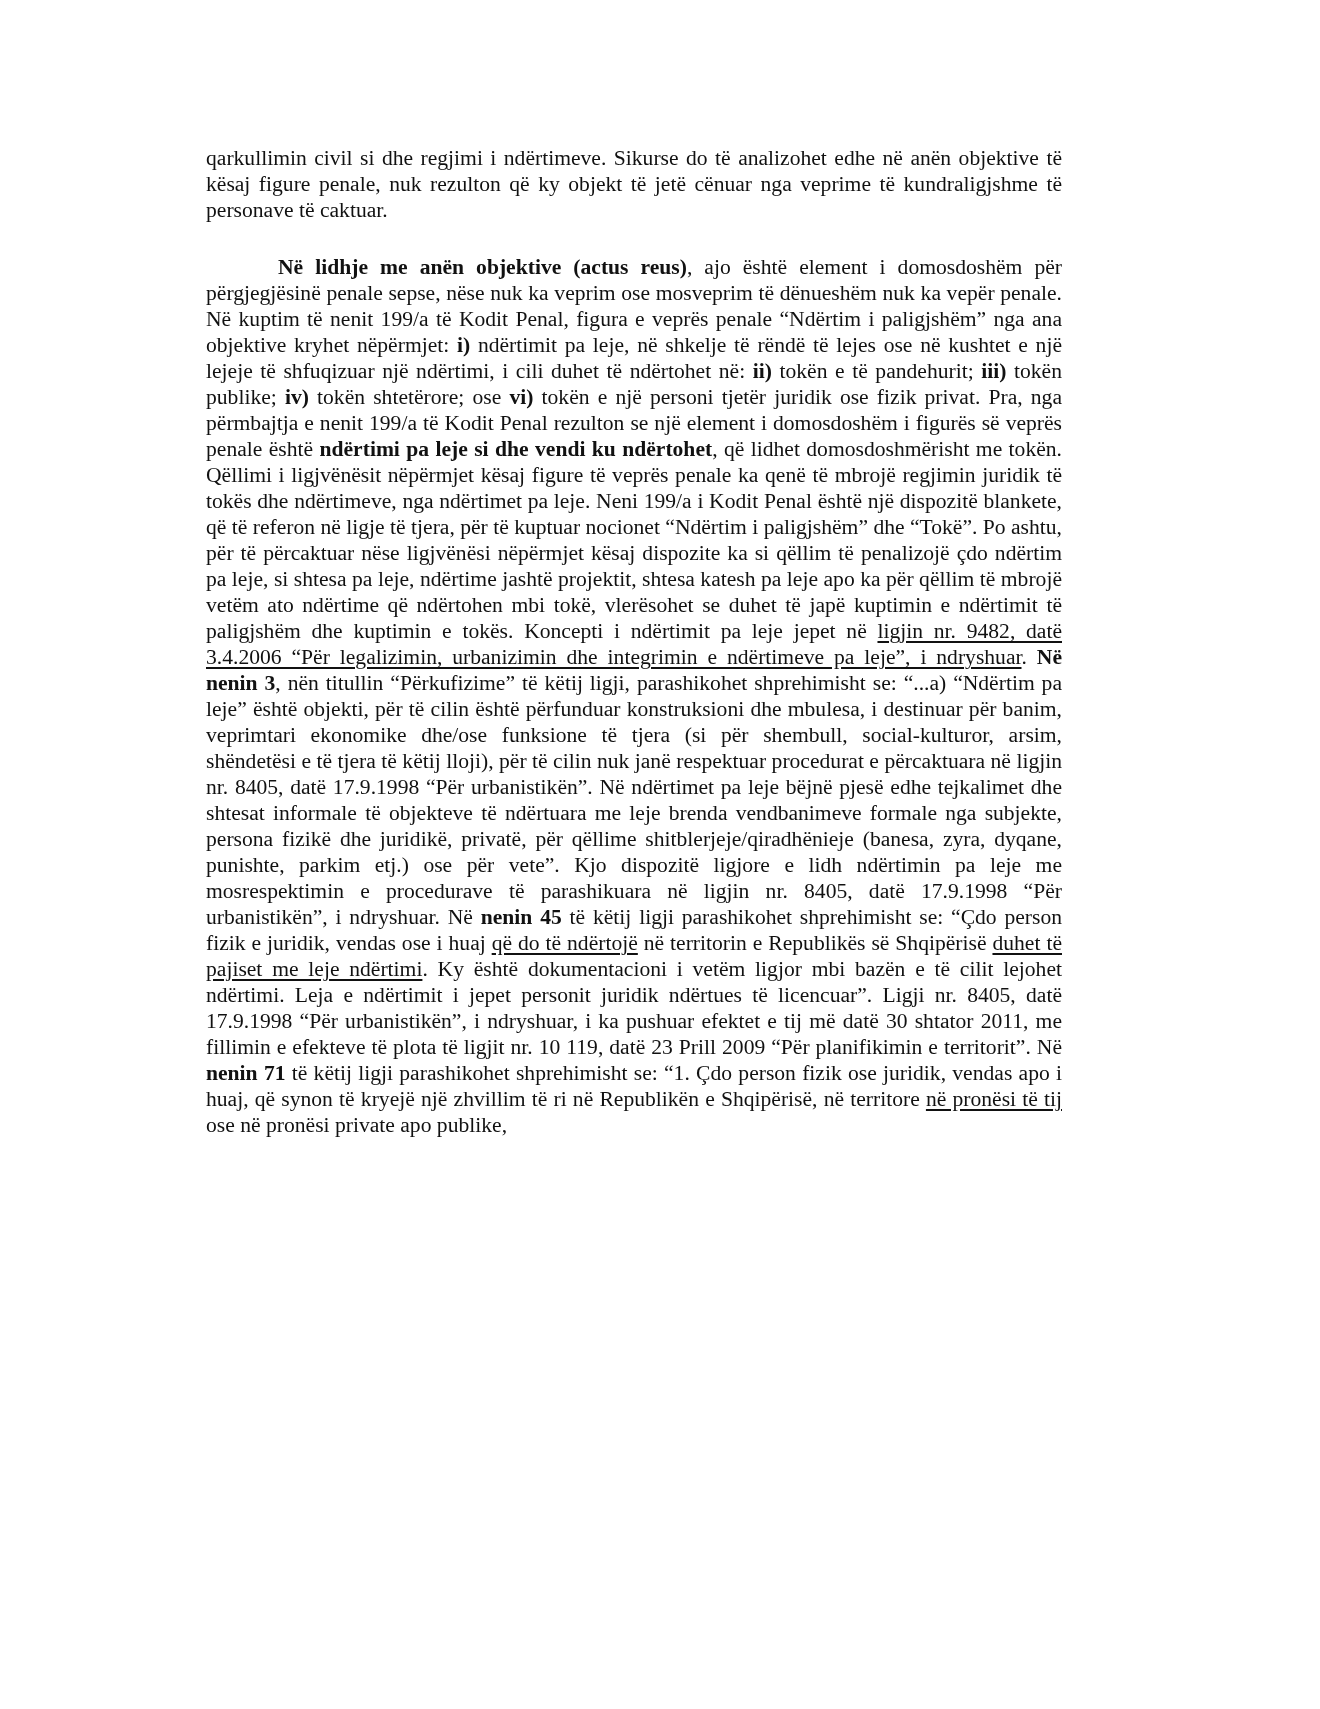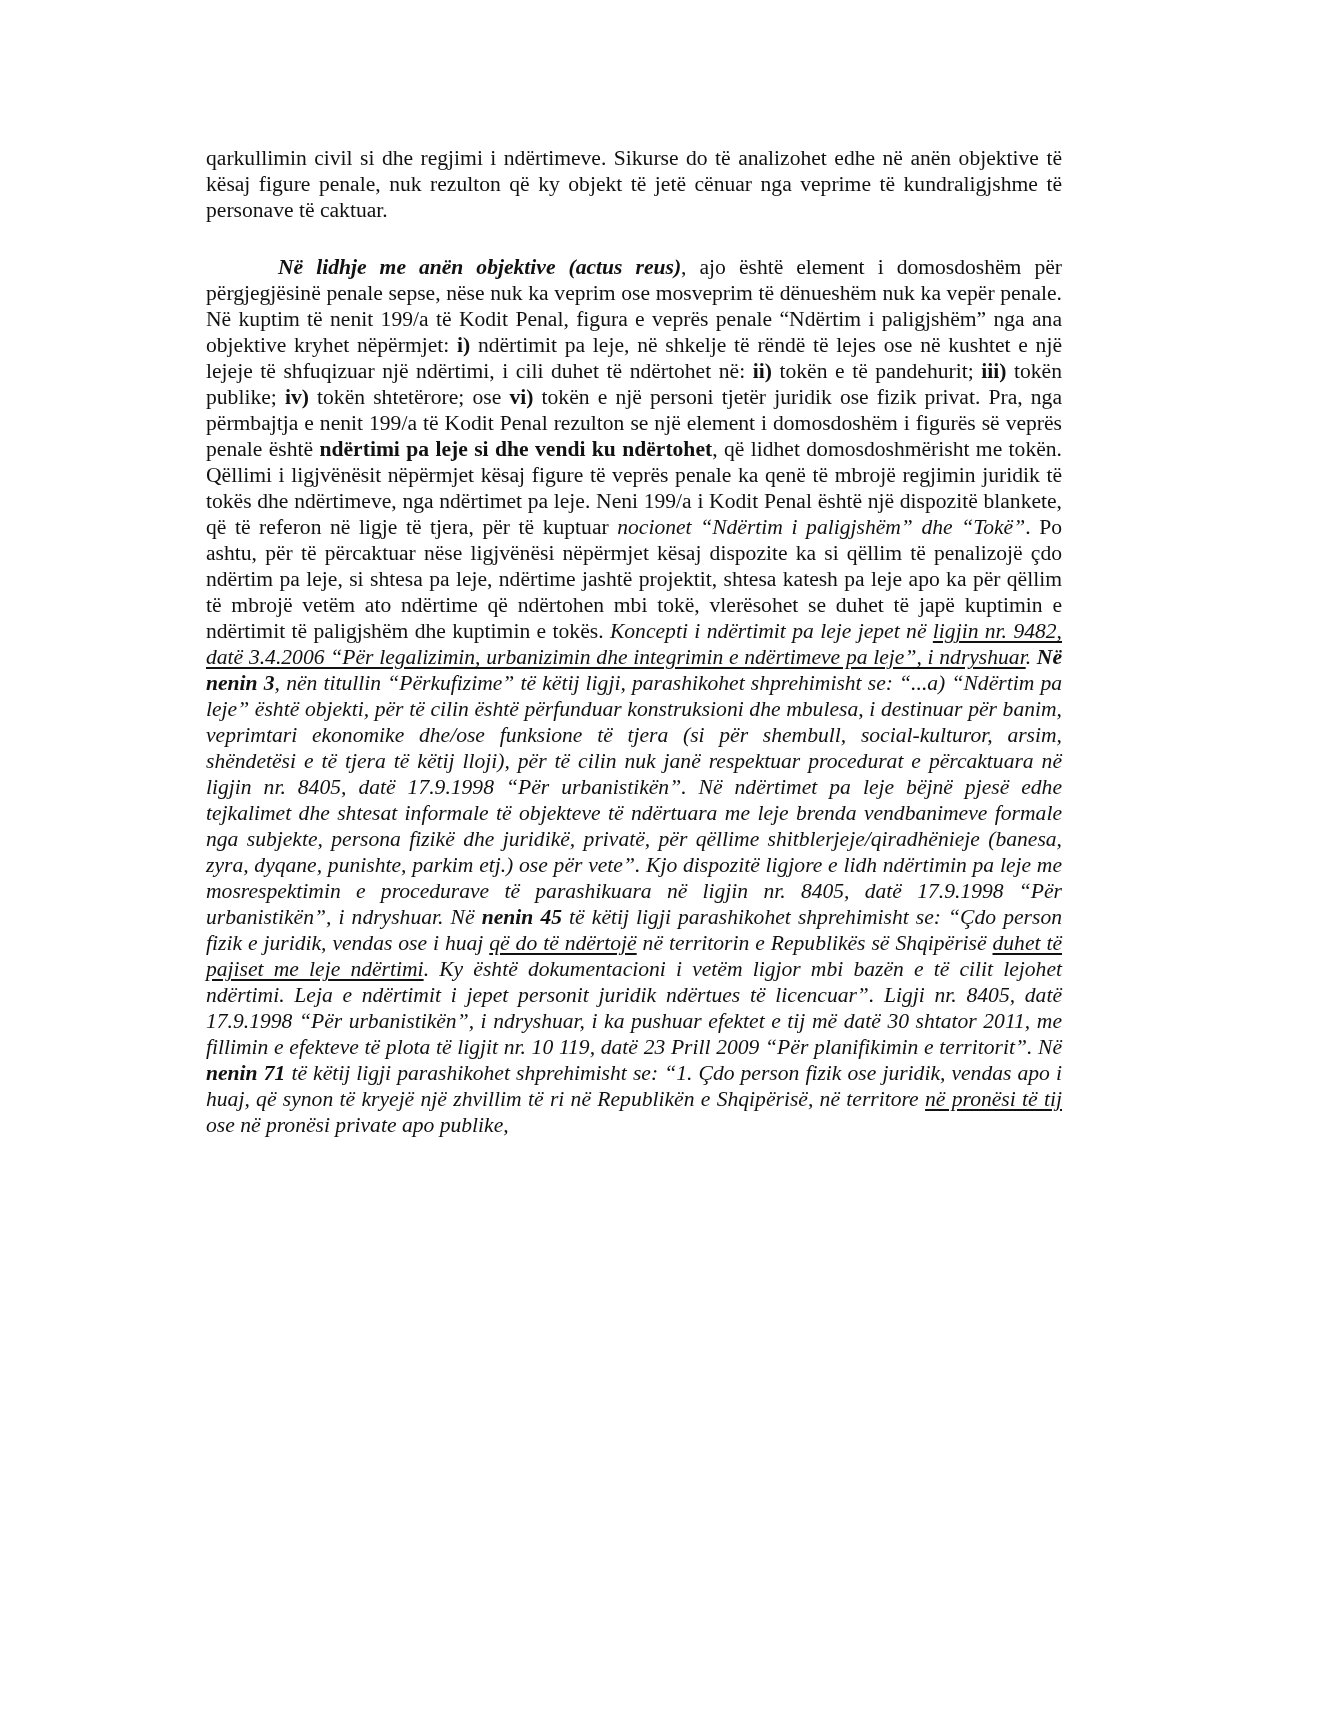--- a/index.html
+++ b/index.html
@@ -13,21 +13,21 @@
     font-size: 21.6px;
     line-height: 26px;
     color: #111111;
     text-align: justify;
     margin-left: 28px;
   }
   .page p { margin: 0; }
   .p1 { margin-bottom: 31px !important; }
   .p2 { text-indent: 72px; }
   .b { font-weight: bold; }
-  .i { font-style: italic; }
+  .i { }
   .u { text-decoration: underline; text-decoration-thickness: 1.5px; text-underline-offset: 3px; }
 </style>
 </head>
 <body>
 
 <div class="page">
   <p class="p1">qarkullimin civil si dhe regjimi i ndërtimeve. Sikurse do të analizohet edhe në anën objektive të kësaj figure penale, nuk rezulton që ky objekt të jetë cënuar nga veprime të kundraligjshme të personave të caktuar.</p>
   <p class="p2"><span class="b i">Në lidhje me anën objektive (actus reus)</span><span>, ajo është element i domosdoshëm për përgjegjësinë penale sepse, nëse nuk ka veprim ose mosveprim të dënueshëm nuk ka vepër penale. Në kuptim të nenit 199/a të Kodit Penal, figura e veprës penale “Ndërtim i paligjshëm” nga ana objektive kryhet nëpërmjet: </span><span class="b">i)</span><span> ndërtimit pa leje, në shkelje të rëndë të lejes ose në kushtet e një lejeje të shfuqizuar një ndërtimi, i cili duhet të ndërtohet në: </span><span class="b">ii)</span><span> tokën e të pandehurit; </span><span class="b">iii)</span><span> tokën publike; </span><span class="b">iv)</span><span> tokën shtetërore; ose </span><span class="b">vi)</span><span> tokën e një personi tjetër juridik ose fizik privat. Pra, nga përmbajtja e nenit 199/a të Kodit Penal rezulton se një element i domosdoshëm i figurës së veprës penale është </span><span class="b">ndërtimi pa leje si dhe vendi ku ndërtohet</span><span>, që lidhet domosdoshmërisht me tokën. Qëllimi i ligjvënësit nëpërmjet kësaj figure të veprës penale ka qenë të mbrojë regjimin juridik të tokës dhe ndërtimeve, nga ndërtimet pa leje. Neni 199/a i Kodit Penal është një dispozitë blankete, që të referon në ligje të tjera, për të kuptuar </span><span class="i">nocionet “Ndërtim i paligjshëm” dhe “Tokë”</span><span>. Po ashtu, për të përcaktuar nëse ligjvënësi nëpërmjet kësaj dispozite ka si qëllim të penalizojë çdo ndërtim pa leje, si shtesa pa leje, ndërtime jashtë projektit, shtesa katesh pa leje apo ka për qëllim të mbrojë vetëm ato ndërtime që ndërtohen mbi tokë, vlerësohet se duhet të japë kuptimin e ndërtimit të paligjshëm dhe kuptimin e tokës. </span><span class="i">Koncepti i ndërtimit pa leje jepet në </span><span class="i u">ligjin nr. 9482, datë 3.4.2006 “Për legalizimin, urbanizimin dhe integrimin e ndërtimeve pa leje”, i ndryshuar</span><span class="i">. </span><span class="b i">Në nenin 3</span><span class="i">, nën titullin “Përkufizime” të këtij ligji, parashikohet shprehimisht se: “...a) “Ndërtim pa leje” është objekti, për të cilin është përfunduar konstruksioni dhe mbulesa, i destinuar për banim, veprimtari ekonomike dhe/ose funksione të tjera (si për shembull, social-kulturor, arsim, shëndetësi e të tjera të këtij lloji), për të cilin nuk janë respektuar procedurat e përcaktuara në ligjin nr. 8405, datë 17.9.1998 “Për urbanistikën”. Në ndërtimet pa leje bëjnë pjesë edhe tejkalimet dhe shtesat informale të objekteve të ndërtuara me leje brenda vendbanimeve formale nga subjekte, persona fizikë dhe juridikë, privatë, për qëllime shitblerjeje/qiradhënieje (banesa, zyra, dyqane, punishte, parkim etj.) ose për vete”. Kjo dispozitë ligjore e lidh ndërtimin pa leje me mosrespektimin e procedurave të parashikuara në ligjin nr. 8405, datë 17.9.1998 “Për urbanistikën”, i ndryshuar. Në </span><span class="b i">nenin 45</span><span class="i"> të këtij ligji parashikohet shprehimisht se: “Çdo person fizik e juridik, vendas ose i huaj </span><span class="i u">që do të ndërtojë</span><span class="i"> në territorin e Republikës së Shqipërisë </span><span class="i u">duhet të pajiset me leje ndërtimi</span><span class="i">. Ky është dokumentacioni i vetëm ligjor mbi bazën e të cilit lejohet ndërtimi. Leja e ndërtimit i jepet personit juridik ndërtues të licencuar”. Ligji nr. 8405, datë 17.9.1998 “Për urbanistikën”, i ndryshuar, i ka pushuar efektet e tij më datë 30 shtator 2011, me fillimin e efekteve të plota të ligjit nr. 10 119, datë 23 Prill 2009 “Për planifikimin e territorit”. Në </span><span class="b i">nenin 71</span><span class="i"> të këtij ligji parashikohet shprehimisht se: “1. Çdo person fizik ose juridik, vendas apo i huaj, që synon të kryejë një zhvillim të ri në Republikën e Shqipërisë, në territore </span><span class="i u">në pronësi të tij</span><span class="i"> ose në pronësi private apo publike,</span></p>
 </div>
 

